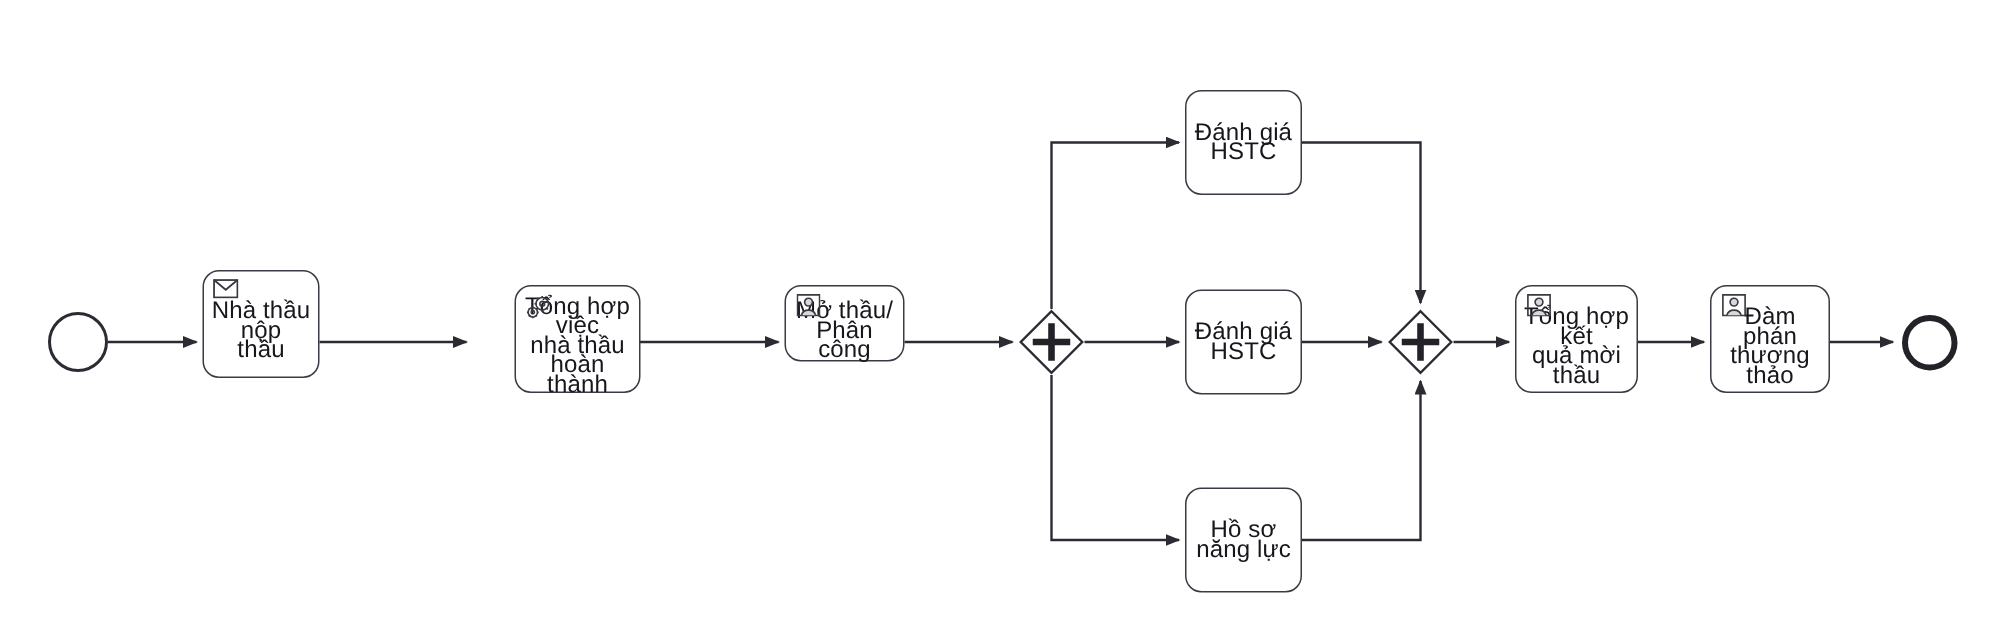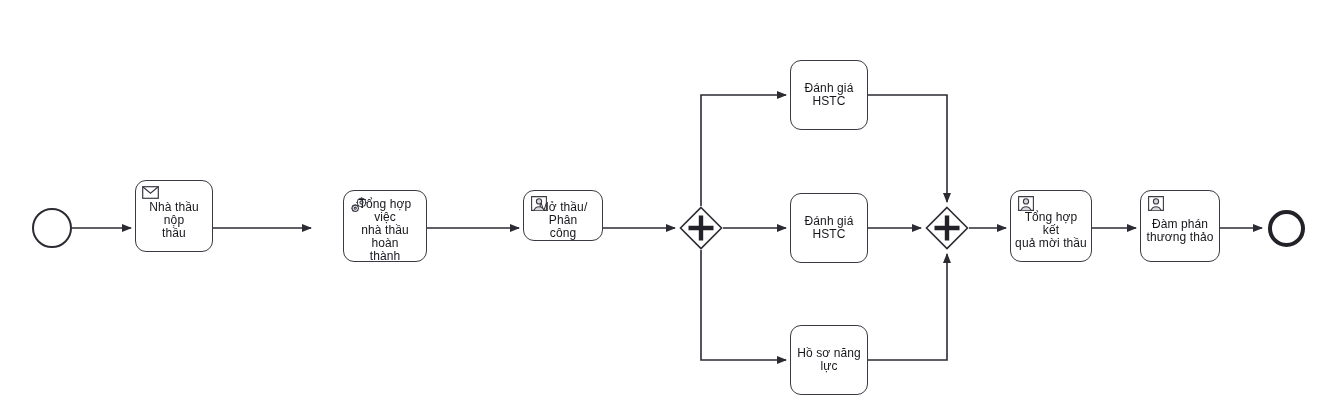--- a/index.html
+++ b/index.html
@@ -50,21 +50,21 @@
     border-radius: 11px;
     display: flex;
     align-items: center;
     justify-content: center;
     text-align: center;
   }
   .task-label {
     display: block;
     width: 100%;
     padding: 0 4px;
-    font-size: 12px;
+    font-size: 16px;
     line-height: 13px;
     color: #16161c;
     letter-spacing: .1px;
     white-space: pre-line;
   }
   .task.has-icon .task-label {
     margin-top: 9px;
   }
   .task-icon {
     position: absolute;

